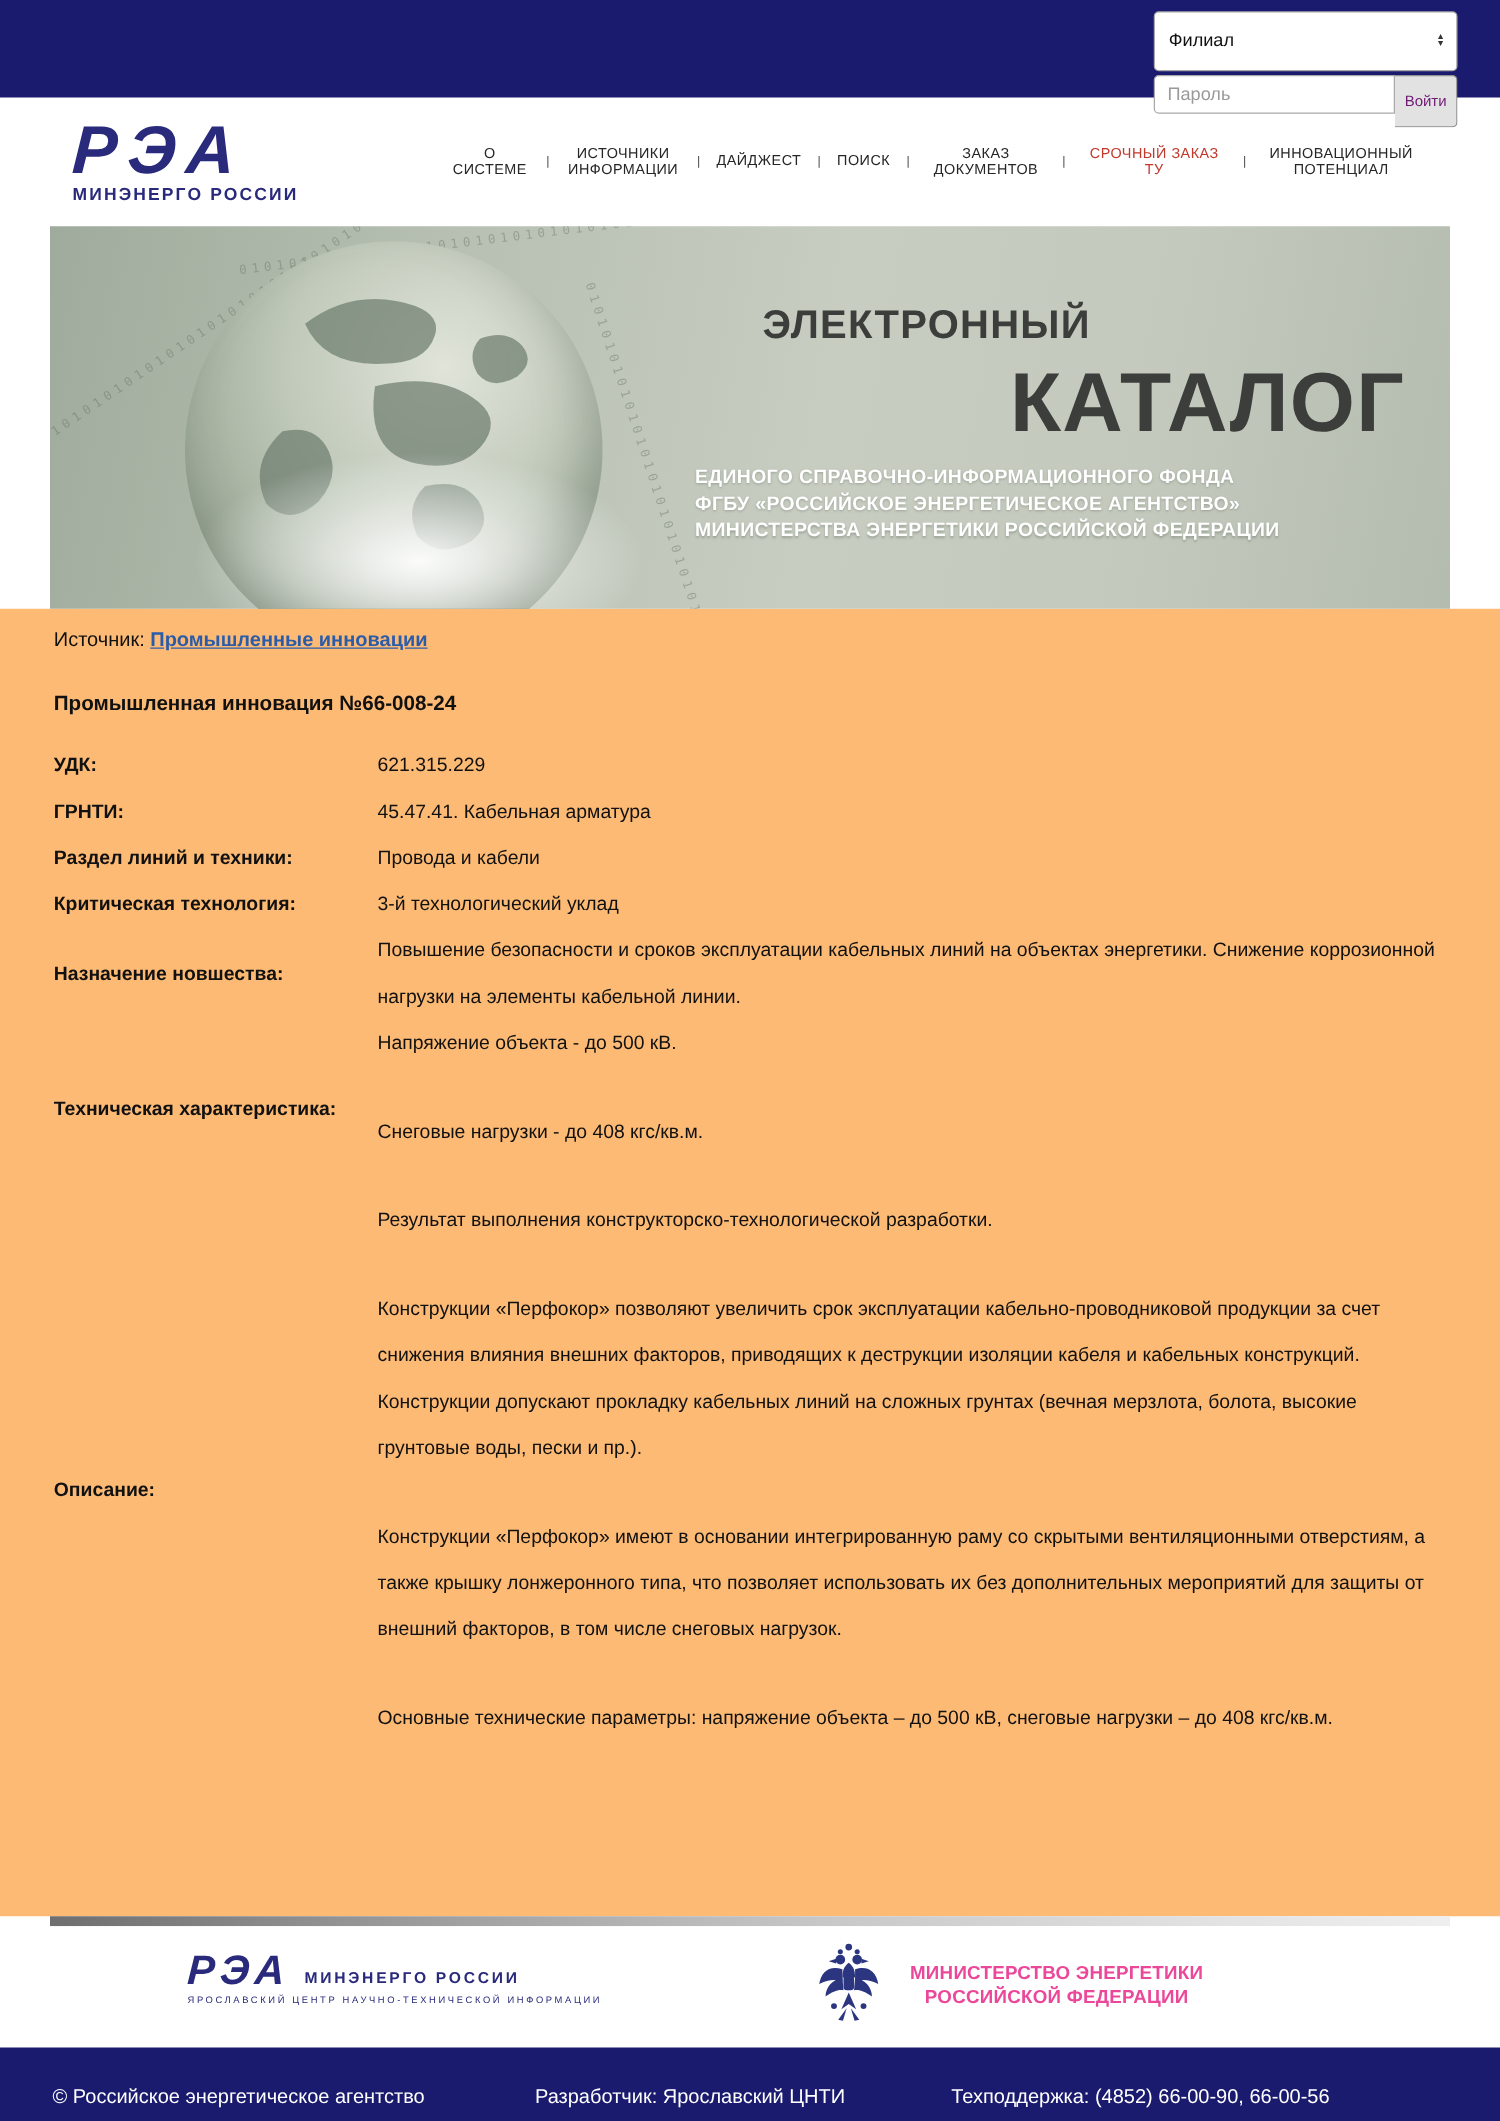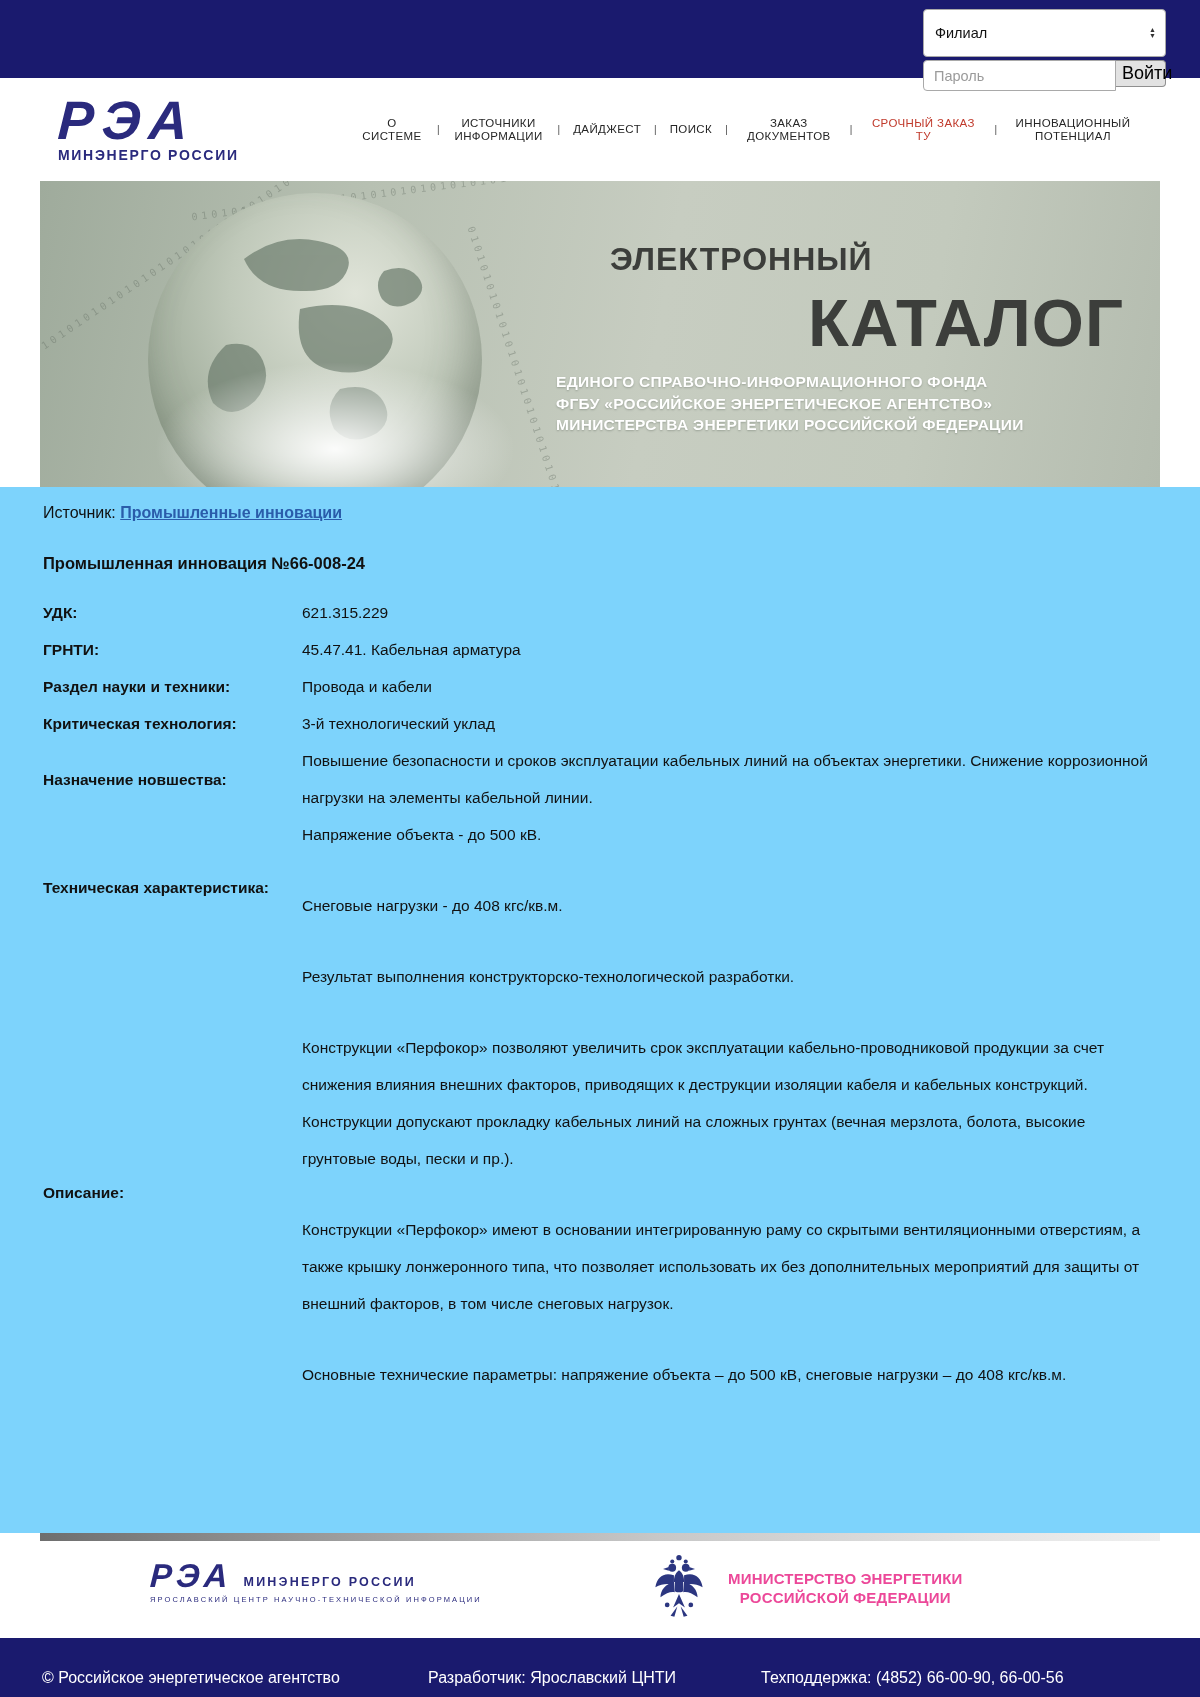--- a/index.html
+++ b/index.html
@@ -10,22 +10,22 @@
   .topbar {height:78px; background:#1a1a6e; position:relative;}
   .topbar-controls {position:absolute; left:923px; top:9px; width:243px;}
   .branch-select {height:48px; background:#fff; border:1px solid #a9a9a9; border-radius:4px;
     display:flex; align-items:center; justify-content:space-between; padding:0 9px 0 11px;
     font-size:14.5px; color:#111; box-sizing:border-box; cursor:default;}
   .caret-col {display:flex; flex-direction:column; align-items:center; font-size:7px; line-height:6px; color:#333;}
   .login-row {display:flex; margin-top:3px;}
   .password-input {width:193px; height:31px; box-sizing:border-box; border:1px solid #a9a9a9;
     border-radius:4px 0 0 4px; padding:1px 10px; font-size:14.5px; color:#111; font-family:inherit; outline:none;}
   .password-input::placeholder {color:#9a9a9a;}
-  .login-btn {width:50px; height:27px; box-sizing:border-box; border:1px solid #8f8f8f; border-left:none;
-    border-radius:0 4px 4px 0; background:#e2e2e2; font-size:18px; color:#000000; font-family:inherit; cursor:pointer;}
+  .login-btn {width:50px; height:42px; box-sizing:border-box; border:1px solid #8f8f8f; border-left:none;
+    border-radius:0 4px 4px 0; background:#e2e2e2; font-size:12px; color:#701a75; font-family:inherit; cursor:pointer;}
 
   
   .navbar {height:103px; background:#fff; display:flex; align-items:center; padding:0 40px 0 58px; box-sizing:border-box;}
   .logo {display:flex; flex-direction:column; cursor:pointer;}
   .logo-acronym {font-size:54px; font-weight:900; color:#2a2a7d; letter-spacing:8px; line-height:47px; font-style:italic; transform:skewX(-3deg);}
   .logo-sub {font-size:14px; font-weight:bold; color:#2a2a7d; letter-spacing:1.7px; margin-top:3px;}
   .nav {margin-left:auto; display:flex; align-items:center; gap:13px; padding-right:24px;}
   .nav-item {font-size:11.5px; color:#262626; text-align:center; line-height:13px; letter-spacing:.4px; cursor:pointer;}
   .nav-item.red {color:#c0392b;}
   .nav-sep {color:#4d4d4d; font-size:10px;}
@@ -44,21 +44,21 @@
     font-family:"DejaVu Sans Mono",monospace; pointer-events:none;}
   .bin1 {left:-40px; top:54px; transform:rotate(-34deg);}
   .bin2 {left:150px; top:6px; transform:rotate(-7deg);}
   .bin3 {left:436px; top:44px; transform:rotate(72deg); transform-origin:left top;}
   .banner-title1 {position:absolute; left:570px; top:60px; font-size:32px; color:#3c3e3b; font-weight:600; letter-spacing:1px;}
   .banner-title2 {position:absolute; left:768px; top:103px; font-size:67px; color:#3c3e3b; font-weight:600; letter-spacing:1px;}
   .banner-sub {position:absolute; left:516px; top:190px; font-size:15.5px; font-weight:bold; color:#fff;
     line-height:21.5px; letter-spacing:.3px; text-shadow:0 1px 2px rgba(85,95,85,.4);}
 
   
-  .content {padding:0 38px 0 43px; height:1046px; box-sizing:border-box; overflow:hidden; background:#7dd3fc;}
+  .content {padding:0 38px 0 43px; height:1046px; box-sizing:border-box; overflow:hidden; background:#fdba74;}
   .source-line {padding-top:17px; font-size:16px; color:#111;}
   .source-link {color:#2a5caa; font-weight:bold; text-decoration:underline; cursor:pointer;}
   .page-title {margin-top:32px; font-size:16.5px; font-weight:bold; color:#111;}
   .fields {margin-top:21px;}
   .field-row {display:flex;}
   .field-label {flex:0 0 259px; width:259px; font-weight:bold; font-size:15.5px; color:#111;
     display:flex; align-items:center; line-height:21px;}
   .field-values {flex:1; font-size:15.5px; color:#111; line-height:37px;}
   .field-row.plain .field-values p {margin:0;}
   .field-row.multi .field-values p {margin:0 0 34px 0;}
@@ -166,21 +166,21 @@
       </div>
 
       <div class="field-row plain">
         <div class="field-label">ГРНТИ:</div>
         <div class="field-values">
           <p>45.47.41. Кабельная арматура</p>
         </div>
       </div>
 
       <div class="field-row plain">
-        <div class="field-label">Раздел науки и техники:</div>
+        <div class="field-label">Раздел линий и техники:</div>
         <div class="field-values">
           <p>Провода и кабели</p>
         </div>
       </div>
 
       <div class="field-row plain">
         <div class="field-label">Критическая технология:</div>
         <div class="field-values">
           <p>3-й технологический уклад</p>
         </div>

